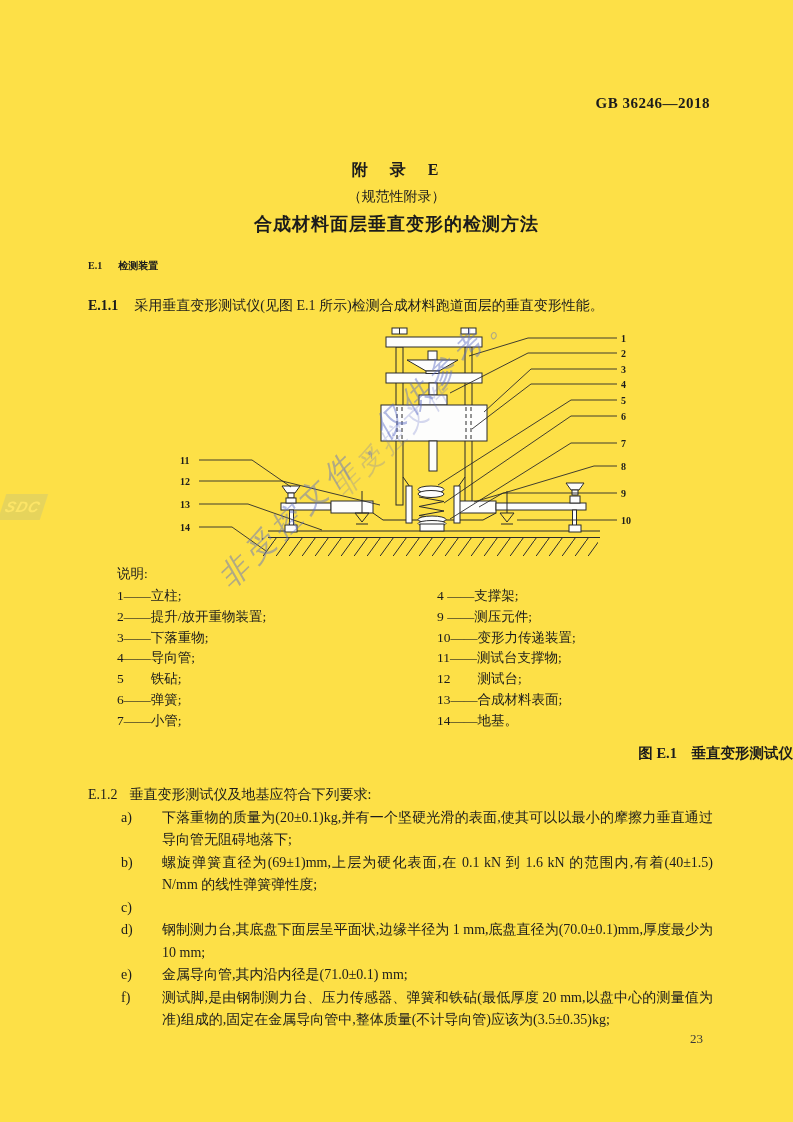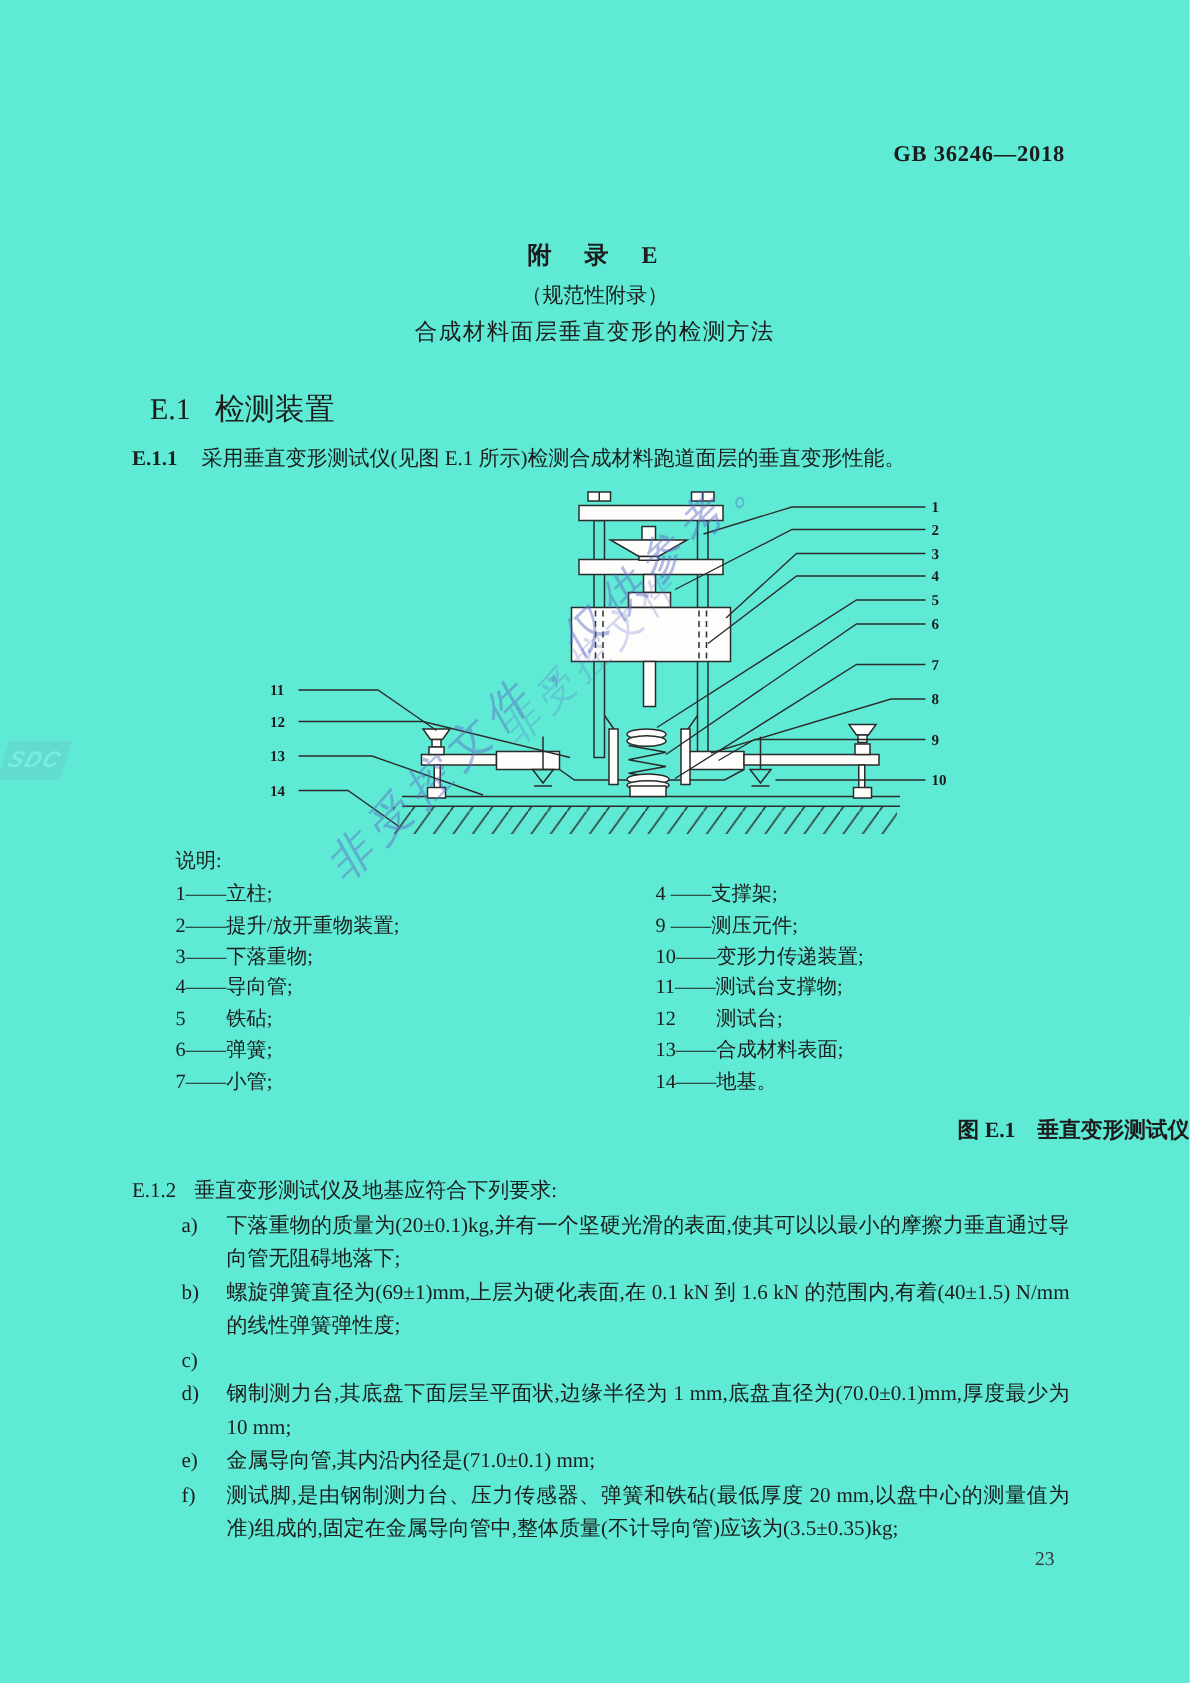--- a/index.html
+++ b/index.html
@@ -1,40 +1,40 @@
 <!DOCTYPE html>
 <html><head>
 <meta charset="utf-8">
 <style>
   html,body{margin:0;padding:0;background:#e8e8e8;}
   .page{
     position:relative;width:793px;height:1122px;margin:0 auto;
-    background:#5eead4;overflow:hidden;
+    background:#fde047;overflow:hidden;
     font-family:"Liberation Serif",serif;color:#1c1c1c;
   }
   .hdr{position:absolute;top:95px;right:83px;font-size:15px;font-weight:600;letter-spacing:.5px;}
   .title-block{position:absolute;top:160px;left:0;width:100%;text-align:center;}
   .t1{font-size:16px;font-weight:bold;letter-spacing:3px;}
   .t2{margin-top:7px;font-size:14px;font-weight:normal;}
-  .t3{margin-top:6px;font-size:15px;font-weight:normal;letter-spacing:1px;}
-  .h-e1{position:absolute;left:100px;top:259px;font-size:20px;font-weight:normal;}
+  .t3{margin-top:6px;font-size:18px;font-weight:bold;letter-spacing:1px;}
+  .h-e1{position:absolute;left:88px;top:259px;font-size:10px;font-weight:bold;}
   .h-e1 .num{margin-right:16px;}
   .p-e11{position:absolute;left:88px;top:297px;width:628px;font-size:14px;}
   .p-e11 .num{font-weight:bold;margin-right:16px;}
   svg.diagram{position:absolute;left:170px;top:325px;width:470px;height:240px;}
   .legend-title{position:absolute;left:117px;top:565px;font-size:13.5px;}
   .legend-col{position:absolute;top:586px;font-size:13.5px;line-height:20.8px;white-space:nowrap;}
   .legend-left{left:117px;}
   .legend-right{left:437px;}
   .fig-caption{position:absolute;top:744px;left:0;width:100%;text-align:right;font-size:14.5px;font-weight:bold;}
   .blk-e12{position:absolute;left:88px;top:784px;width:625px;font-size:14px;line-height:22.5px;}
   .blk-e12 .num{font-weight:normal;margin-right:12px;}
   .li{display:flex;}
   .li .lbl{flex:none;width:30px;margin-left:33px;}
-  .li .txt{flex:1;text-align:justify;}
+  .li .txt{flex:1;text-align:justify;margin-left:11px;}
   .pagenum{position:absolute;top:1031px;right:90px;font-size:13px;color:#3a3a3a;}
   .wm1{position:absolute;left:238px;top:556px;height:42px;line-height:42px;
     transform:rotate(-44deg);transform-origin:left bottom;
     font-size:30px;letter-spacing:6px;white-space:nowrap;font-style:italic;
     color:rgba(95,110,198,0.48);pointer-events:none;}
   .wm2{position:absolute;left:352px;top:468px;height:38px;line-height:38px;
     transform:rotate(-44deg);transform-origin:left bottom;
     font-size:26px;letter-spacing:5px;white-space:nowrap;font-style:italic;
     color:rgba(95,110,198,0.26);pointer-events:none;}
   .sdc{position:absolute;left:2px;top:494px;width:42px;height:26px;

